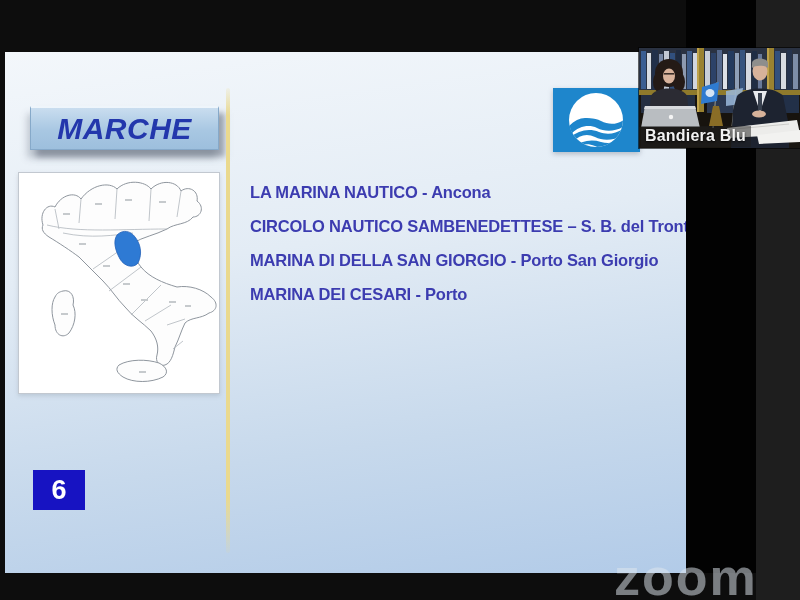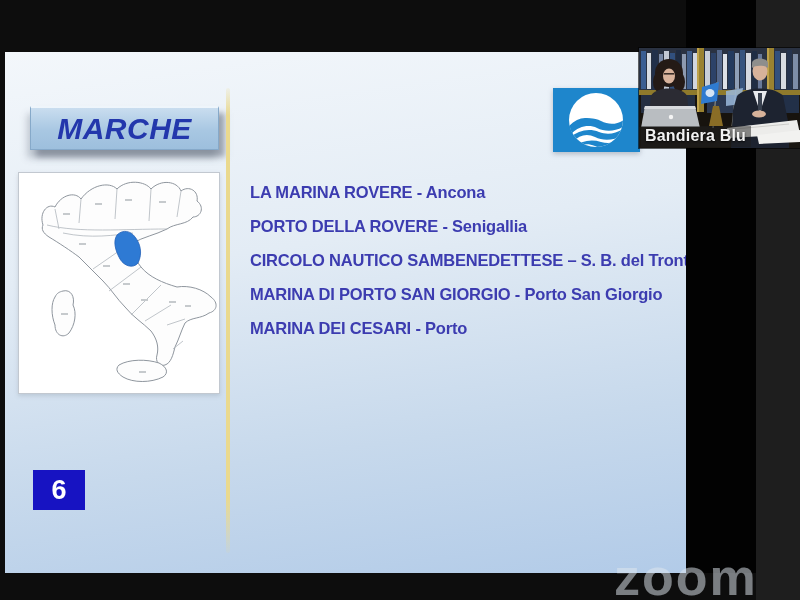--- a/index.html
+++ b/index.html
@@ -130,24 +130,23 @@
         <path d="M98,62 C104,56 112,58 116,64 C121,70 124,80 119,90 C114,96 105,93 101,86 C96,77 94,68 98,62 Z" fill="#2e7ad4" stroke="#2361b8" stroke-width="0.8"></path>
       </svg>
       <div class="count-badge">
         <span>6</span>
       </div>
     </div>
 
     <div class="divider"></div>
 
     <div class="marina-list">
-      <div>LA MARINA ROVERE - Ancona</div>
-      <div>PORTO DELLA ROVERE - Senigallia</div>
+      <div>LA MARINA NAUTICO - Ancona</div>
       <div>CIRCOLO NAUTICO SAMBENEDETTESE – S. B. del Tronto</div>
-      <div>MARINA DI PORTO SAN GIORGIO - Porto San Giorgio</div>
+      <div>MARINA DI DELLA SAN GIORGIO - Porto San Giorgio</div>
       <div>MARINA DEI CESARI - Porto</div>
     </div>
 
     <div class="flag-logo">
       <svg viewBox="0 0 87 64">
         <rect x="0" y="0" width="87" height="64" fill="#1e86cc"></rect>
         <circle cx="43" cy="32" r="27" fill="#ffffff"></circle>
         <g clip-path="url(#fc)">
           <clipPath id="fc">
               <circle cx="43" cy="32" r="27"></circle>

